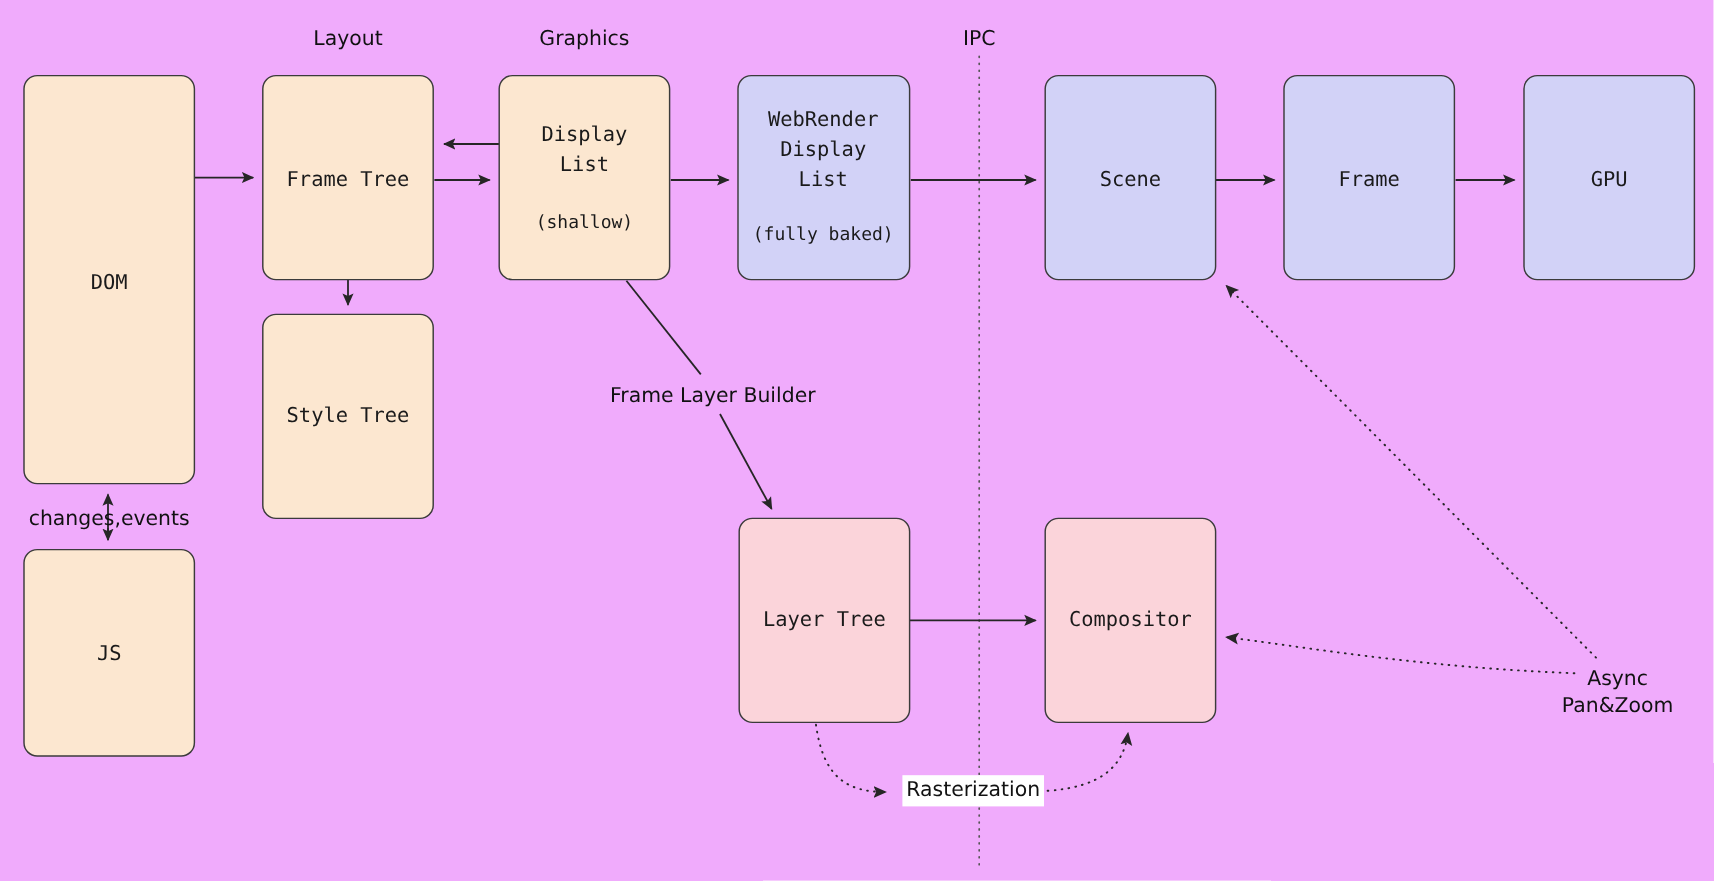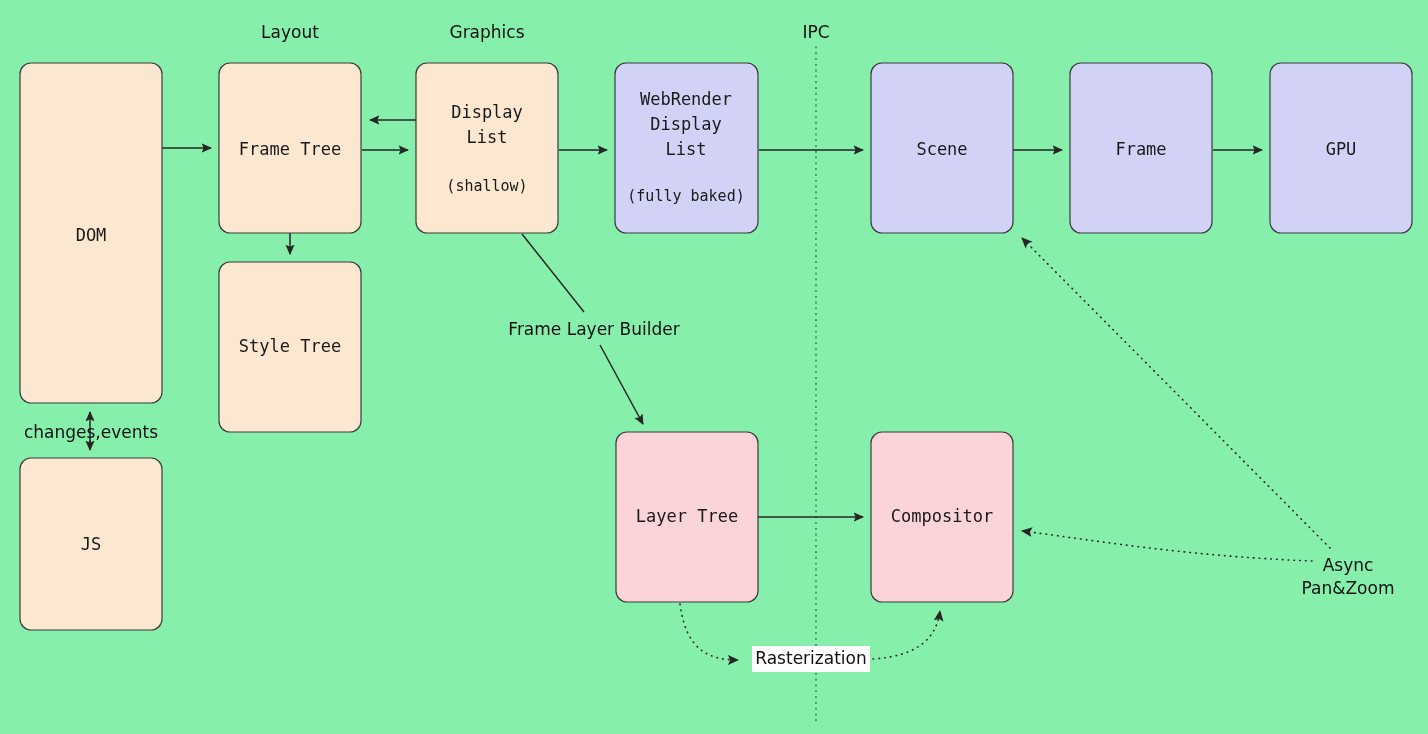--- a/index.html
+++ b/index.html
@@ -10,21 +10,21 @@
   body {
     width: 1428px;
     height: 734px;
     overflow: hidden;
     font-family: "DejaVu Sans", sans-serif;
   }
   #diagram-root {
     position: relative;
     width: 1428px;
     height: 734px;
-    background: #86efac;
+    background: #f0abfc;
   }
   svg#diagram-svg {
     position: absolute;
     top: 0;
     left: 0;
     width: 1428px;
     height: 734px;
     display: block;
   }
   .node-rect {

